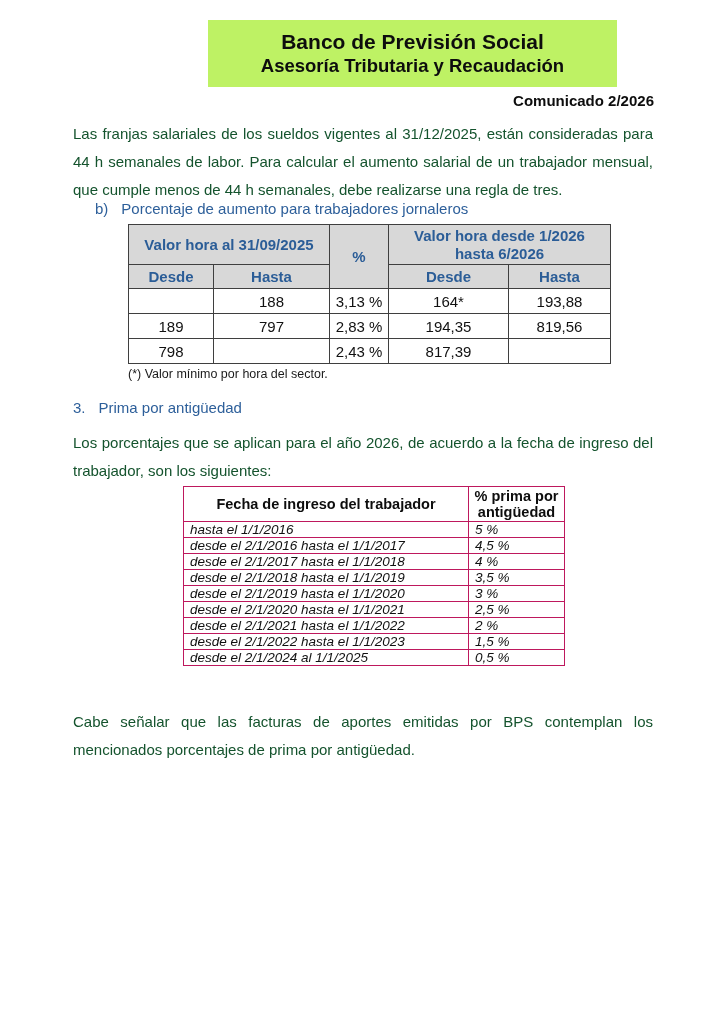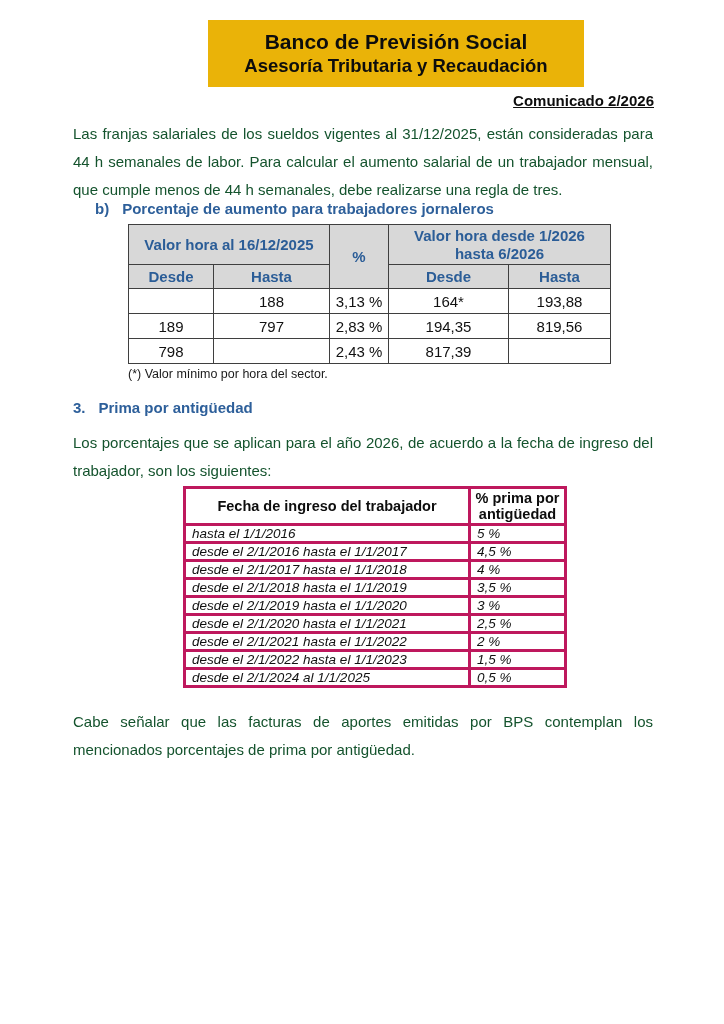--- a/index.html
+++ b/index.html
@@ -23,39 +23,39 @@
   }
   .logo-bars .b1 { left:0;  height:7px;  background:#969cb0; }
   .logo-bars .b2 { left:9px;  height:11px; }
   .logo-bars .b3 { left:18px; height:15px; }
   .logo-subtitle {
     position:absolute; left:0; top:60px; width:152px; text-align:center;
     font-size:10.5px; font-weight:bold; font-style:italic; color:#2e3a6d;
     white-space:nowrap;
   }
   .banner {
-    position:absolute; left:208px; top:20px; width:376px; height:67px;
-    background:#eab308; display:flex; flex-direction:column;
+    position:absolute; left:208px; top:20px; width:409px; height:67px;
+    background:#bef264; display:flex; flex-direction:column;
     justify-content:center; align-items:center; gap:1px;
   }
   .banner-title   { font-size:21px;  font-weight:bold; color:#0d0d0d; }
   .banner-subtitle{ font-size:18.5px; font-weight:bold; color:#0d0d0d; }
   .comunicado {
     position:absolute; right:70px; top:92px;
-    font-size:15px; font-weight:bold; color:#0d0d0d;text-decoration:underline;
+    font-size:15px; font-weight:bold; color:#0d0d0d;
   }
   
   .para {
     position:absolute; left:73px; width:580px;
     font-size:15px; line-height:28px; text-align:justify; color:#14532d;
   }
   .para1   { top:120px; }
   .para2   { top:429px; }
   .closing { top:708px; }
-  .heading { position:absolute; font-size:15px; font-weight:bold; color:#2d5f9a; white-space:nowrap;text-align:right; }
+  .heading { position:absolute; font-size:15px; font-weight:normal; color:#2d5f9a; white-space:nowrap;text-align:right; }
   .heading-b { left:95px; top:200px; }
   .heading-3 { left:73px; top:399px; }
   .heading .lbl { display:inline-block; margin-right:13px; }
   
   .t1 {
     position:absolute; left:128px; top:224px;
     border-collapse:collapse; table-layout:fixed; width:482px;
   }
   .t1 th, .t1 td {
     border:1px solid #3f3f3f; text-align:center; vertical-align:middle;
@@ -68,21 +68,21 @@
   .t1 td { font-size:15px; color:#111; background:#fff; }
   .t1 tr.h1 { height:40px; }
   .t1 tr.h2 { height:24px; }
   .t1 tr.b  { height:25px;padding-left:45px; }
   .footnote { position:absolute; left:128px; top:367px; font-size:12.5px; color:#1a1a1a; }
   
   .t2 {
     position:absolute; left:183px; top:486px;
     border-collapse:collapse; table-layout:fixed; width:381px;
   }
-  .t2 th, .t2 td { border:3px solid #be185d; vertical-align:middle; overflow:hidden; }
+  .t2 th, .t2 td { border:1px solid #be185d; vertical-align:middle; overflow:hidden; }
   .t2 th {
     font-size:14.5px; font-weight:bold; color:#0d0d0d; text-align:center;
     line-height:16px; padding:1px 2px; height:34px; background:#fff;
   }
   .t2 td {
     font-size:13.5px; color:#111; text-align:left; padding:0 6px;
     height:16px; line-height:15px; background:#fff;font-style:italic;
   }
 </style>
 </head>
@@ -107,21 +107,21 @@
   <table class="t1">
     <colgroup>
       <col style="width:85px">
         <col style="width:116px">
         <col style="width:59px">
       <col style="width:120px">
         <col style="width:102px">
     </colgroup>
     <tbody>
         <tr class="h1">
-      <th colspan="2">Valor hora al 16/12/2025</th>
+      <th colspan="2">Valor hora al 31/09/2025</th>
       <th rowspan="2">%</th>
       <th colspan="2">Valor hora desde 1/2026 hasta 6/2026</th>
     </tr>
     <tr class="h2">
       <th>Desde</th>
       <th>Hasta</th>
       <th>Desde</th>
       <th>Hasta</th>
     </tr>
     <tr class="b">

